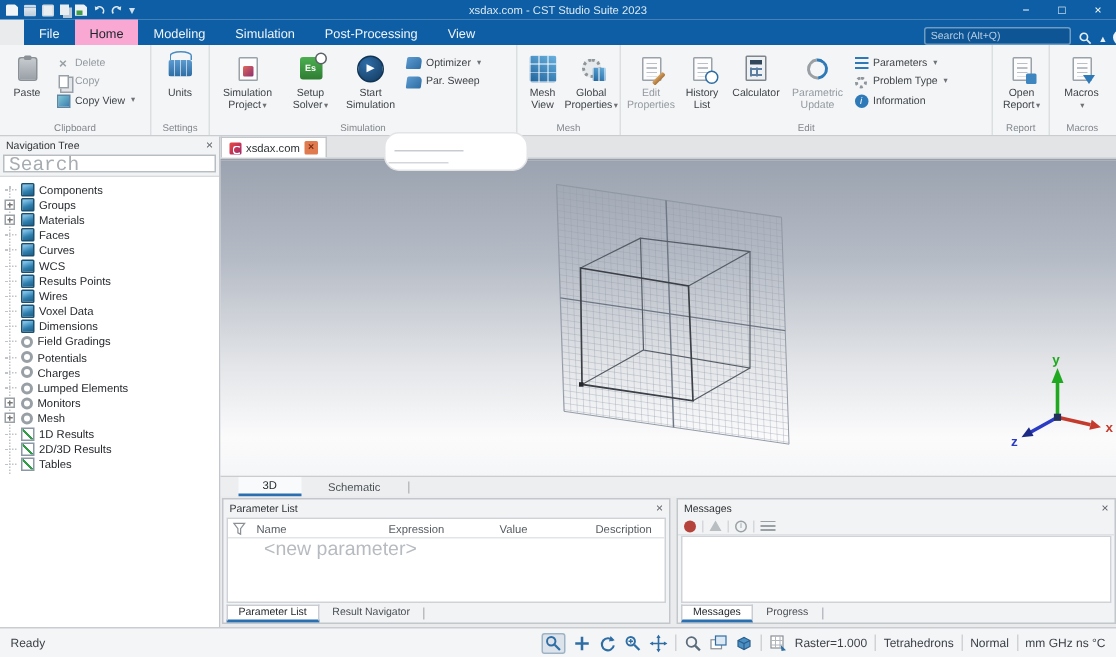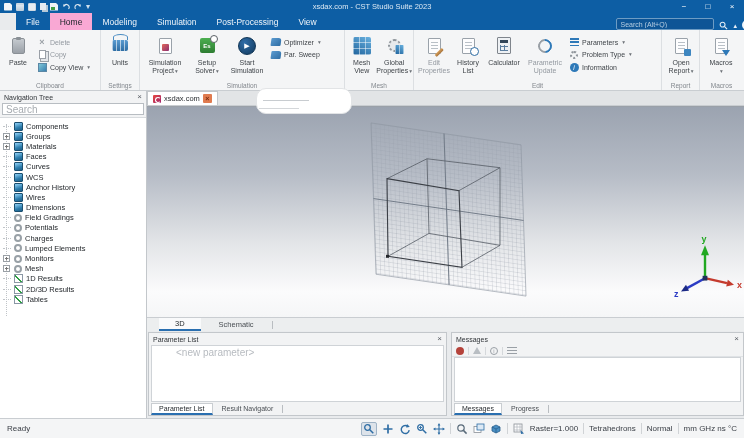--- a/index.html
+++ b/index.html
@@ -76,21 +76,21 @@
   .pinfo{width:9px;height:9px;border-radius:50%;background:#2e79b8;color:#fff;font-size:6.5px;font-style:italic;display:flex;align-items:center;justify-content:center}
   .blob{position:absolute;left:256px;top:58px;width:96px;height:26px;background:#fff;border:1px solid #e2e4e6;border-radius:10px;z-index:5}
   .blob::before{content:"";position:absolute;left:6px;top:11px;width:46px;height:1px;background:#c8ccd0}
   .blob::after{content:"";position:absolute;left:2px;top:19px;width:40px;height:1px;background:#d4d7da}
 
   
   .navpanel{position:absolute;left:0;top:91px;width:147px;height:327px;background:#f2f3f4;border-right:1px solid #c3c7cb;display:flex;flex-direction:column}
   .phead{height:12px;display:flex;align-items:center;padding:0 4px;font-size:7px;color:#2f3337}
   .phead .closex{margin-left:auto;color:#5a5f65;font-size:8px;line-height:8px}
   .navsearch{margin:0 2px 2px 2px;height:12px;background:#fff;border:1px solid #b8bdc2;display:flex;align-items:center;padding:0 3px}
-  .navsearch input{width:100%;border:0;outline:none;font-size:10px;color:#333;background:transparent;font-family:Liberation Sans, sans-serif}
+  .navsearch input{width:100%;border:0;outline:none;font-size:13px;color:#333;background:transparent;font-family:Liberation Mono, monospace}
   .navsearch input::placeholder{color:#a7acb1}
   .tree{flex:1;background:#fff;border-top:1px solid #d8dbde;position:relative;padding-top:3px;overflow:hidden}
   .tree::before{content:"";position:absolute;left:6px;top:6px;height:192px;border-left:1px dotted #c0c4c8}
   .tree ul{list-style:none}
   .tree li{height:10.2px;display:flex;align-items:center;gap:3px;font-size:7.5px;color:#24282c;position:relative;padding-left:3px}
   .dash{width:8px;border-top:1px dotted #c0c4c8;flex:none}
   .exp{width:7px;height:7px;flex:none;background:linear-gradient(#777,#777) center/3.5px 1px no-repeat,linear-gradient(#777,#777) center/1px 3.5px no-repeat,#fff;border:1px solid #9aa0a6;margin-right:1px;z-index:1}
   .tico{flex:none}
   .tico.cube{width:9px;height:9px;background:linear-gradient(160deg,#7cc0e8 15%,#2f7fae 60%,#1d5e86);border:1px solid #1b4f70;border-radius:1px}
   .tico.circ{width:8px;height:8px;background:#fff;border:2px solid #98a0a6;border-radius:50%}
@@ -113,21 +113,21 @@
   
   .panels{flex:1;display:flex;gap:4px;background:#e9ebed;padding:1px 0 2px 1px}
   .panel{display:flex;flex-direction:column;background:#f2f3f4;border:1px solid #c3c7cb}
   .panel.param{width:299px}
   .panel.msgs{flex:1}
   .ptable{flex:1;background:#fff;border:1px solid #cfd3d7;margin:0 2px;display:flex;flex-direction:column}
   .thead{height:13px;display:flex;align-items:center;border-bottom:1px solid #e2e5e8;font-size:7.5px;color:#555b61}
   .th-name{width:92px;padding-left:4px}
   .th-expr{width:74px}
   .th-val{width:64px}
-  .newparam{height:13px;display:flex;align-items:center;padding-left:24px;font-size:10px;color:#b7bbc0}
+  .newparam{height:13px;display:flex;align-items:center;padding-left:24px;font-size:13px;color:#b7bbc0}
   .btabs{height:13px;display:flex;align-items:center;gap:2px;padding-left:2px;font-size:7px;color:#4a4f54}
   .btab{padding:1px 7px}
   .btab.active{background:#fff;border:1px solid #c9cdd1;border-bottom:2px solid #2a6fb0;color:#1f2428}
   .mtools{height:12px;display:flex;align-items:center;gap:4px;padding:0 4px;border-bottom:1px solid #dfe2e5}
   .m-err{width:8px;height:8px;border-radius:50%;background:#b5433b}
   .m-warn{width:0;height:0;border-left:4px solid transparent;border-right:4px solid transparent;border-bottom:7px solid #b9bec3}
   .m-info{width:8px;height:8px;border:1px solid #9aa0a6;border-radius:50%;color:#9aa0a6;font-size:6px;display:flex;align-items:center;justify-content:center}
   .m-list{width:10px;height:8px;background:repeating-linear-gradient(180deg,#9aa0a6 0 1px,transparent 1px 3px)}
   .msep{width:1px;height:8px;background:#d5d8db}
   .mbody{flex:1;background:#fff;border:1px solid #cfd3d7;margin:0 2px}
@@ -415,26 +415,31 @@
             <span>Curves</span>
           </li>
         <li>
             <span class="dash"></span>
             <span class="tico cube"></span>
             <span>WCS</span>
           </li>
         <li>
             <span class="dash"></span>
             <span class="tico cube"></span>
-            <span>Anchor History</span>
+            <span>Results Points</span>
           </li>
         <li>
             <span class="dash"></span>
             <span class="tico cube"></span>
             <span>Wires</span>
+          </li>
+        <li>
+            <span class="dash"></span>
+            <span class="tico cube"></span>
+            <span>Voxel Data</span>
           </li>
         <li>
             <span class="dash"></span>
             <span class="tico cube"></span>
             <span>Dimensions</span>
           </li>
         <li>
             <span class="dash"></span>
             <span class="tico circ"></span>
             <span>Field Gradings</span>
@@ -532,20 +537,29 @@
     </div>
 
     <div class="panels">
 
       <div class="panel param">
         <div class="phead">
           <span>Parameter List</span>
           <span class="closex">×</span>
         </div>
         <div class="ptable">
+          <div class="thead">
+            <svg width="9" height="9" viewBox="0 0 10 10" style="margin:0 3px">
+                <path d="M1 1H9L6 5V9L4 8V5Z" fill="none" stroke="#8a9096" stroke-width="0.9"></path>
+              </svg>
+            <span class="th-name">Name</span>
+            <span class="th-expr">Expression</span>
+            <span class="th-val">Value</span>
+            <span>Description</span>
+          </div>
           <div class="newparam">&lt;new parameter&gt;</div>
         </div>
         <div class="btabs">
           <div class="btab active">Parameter List</div>
           <div class="btab">Result Navigator</div>
           <div class="vsep"></div>
         </div>
       </div>
 
       <div class="panel msgs">

